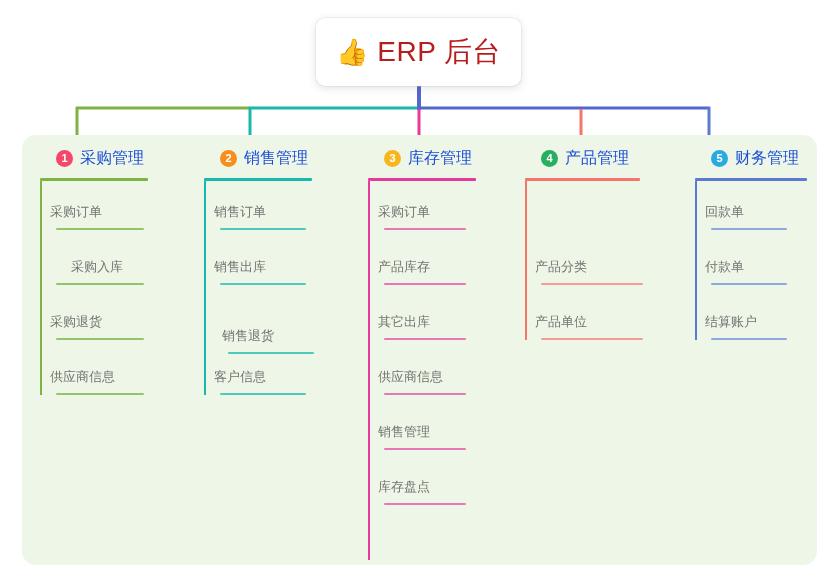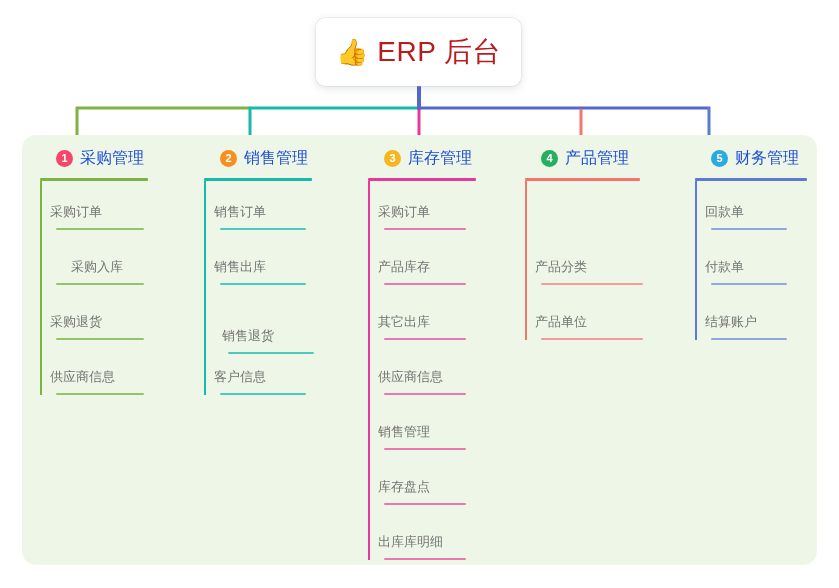--- a/index.html
+++ b/index.html
@@ -169,24 +169,20 @@
           <div class="leaf-rule" style="background: rgb(233, 119, 180); width: 82px;"></div>
         </div>
         <div class="leaf" style="position: absolute; left: 0px; top: 279px;">
           <div class="leaf-text">销售管理</div>
           <div class="leaf-rule" style="background: rgb(233, 119, 180); width: 82px;"></div>
         </div>
         <div class="leaf" style="position: absolute; left: 0px; top: 334px;">
           <div class="leaf-text">库存盘点</div>
           <div class="leaf-rule" style="background: rgb(233, 119, 180); width: 82px;"></div>
         </div>
-        <div class="leaf" style="position: absolute; left: 0px; top: 389px;">
-          <div class="leaf-text">出库库明细</div>
-          <div class="leaf-rule" style="background: rgb(233, 119, 180); width: 82px;"></div>
-        </div>
       </div>
       <div class="col" style="left: 525px;">
         <div class="col-head">
           <span class="badge" style="background: rgb(39, 174, 96);">4</span>
           <span class="head-text">产品管理</span>
         </div>
         <div class="head-rule" style="background: rgb(244, 117, 107); width: 115px; margin-left: 0px;"></div>
         <div style="position: absolute; left: 0px; top: 36px; width: 1.8px; height: 159px; background: rgb(244, 117, 107);"></div>
         <div class="leaf" style="position: absolute; left: 0px; top: 114px;">
           <div class="leaf-text">产品分类</div>

